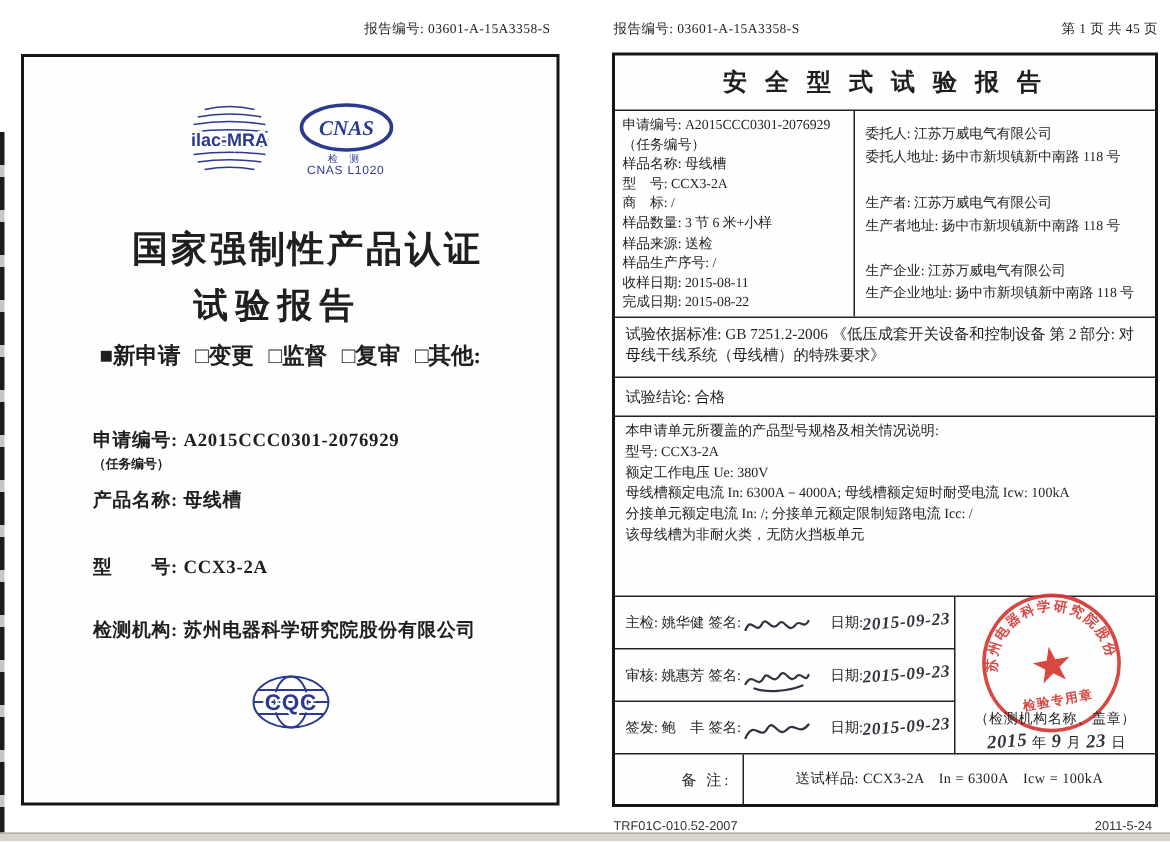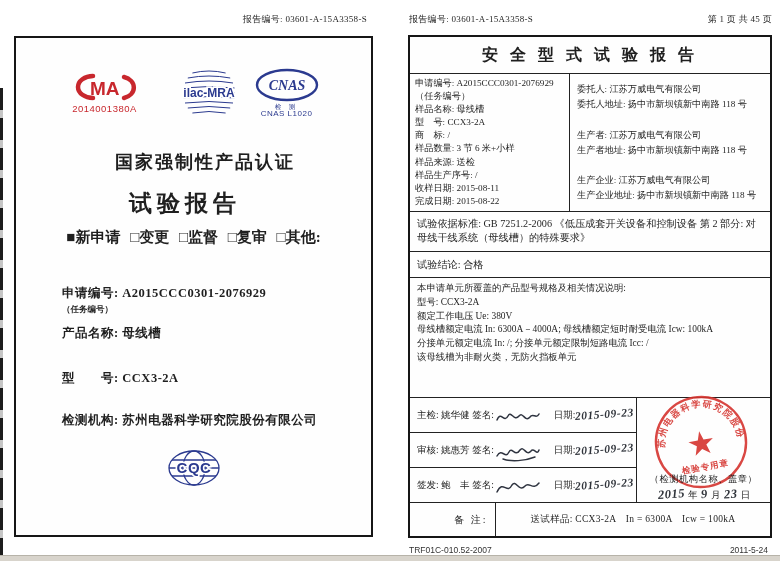--- a/index.html
+++ b/index.html
@@ -24,21 +24,21 @@
   .cma-text{fill:#c8272d;font-family:"Liberation Sans",sans-serif;font-weight:bold;font-size:19px;}
   .cma-number{color:#c8272d;font-size:9.5px;font-family:"Liberation Sans",sans-serif;letter-spacing:.5px;margin-top:1px;}
   .ilac-line{stroke:#2b3a8f;stroke-width:1;fill:none;}
   .ilac-text{fill:#2b3a8f;stroke:#ffffff;stroke-width:3.5;paint-order:stroke;font-family:"Liberation Sans",sans-serif;font-weight:bold;font-size:12px;}
   .cnas-block{display:flex;flex-direction:column;align-items:center;line-height:1.1;}
   .cnas-oval{stroke:#2b3a8f;stroke-width:2.4;fill:none;}
   .cnas-text{fill:#2b3a8f;font-family:"Liberation Serif",serif;font-style:italic;font-weight:bold;font-size:14px;}
   .cnas-sub1{color:#2b3a8f;font-size:6.5px;letter-spacing:3px;margin-top:0px;}
   .cnas-sub2{color:#2b3a8f;font-size:8px;font-family:"Liberation Sans",sans-serif;letter-spacing:.5px;}
 
-  .lp-title1{position:absolute;top:112px;left:0;right:0;text-align:center;font-size:18px;font-weight:700;letter-spacing:2px;margin-left:23px;}
+  .lp-title1{position:absolute;top:112px;left:0;right:0;text-align:center;font-size:24px;font-weight:700;letter-spacing:2px;margin-left:23px;}
   .lp-title2{position:absolute;top:150px;left:0;right:17px;text-align:center;font-size:23px;font-weight:700;letter-spacing:5px;}
   .lp-checks{position:absolute;top:190px;left:0;right:0;text-align:center;font-size:15px;font-weight:700;}
   .lp-checks span{margin:0 3px;}
 
   .lp-field{position:absolute;left:46px;font-size:12.5px;font-weight:600;letter-spacing:.5px;white-space:nowrap;}
   .lp-field .note{display:block;font-size:8.5px;margin-top:2px;letter-spacing:0;}
   #lpf-0{top:247px}#lpf-1{top:287px}#lpf-2{top:332px}#lpf-3{top:374px}
 
   .lp-cqc{position:absolute;top:410px;left:0;right:0;display:flex;justify-content:center;}
   .cqc-line{stroke:#2b3a8f;stroke-width:1.3;fill:none;}
@@ -92,28 +92,20 @@
 
 <div class="hdr" id="hdr-left">报告编号: 03601-A-15A3358-S</div>
 <div class="hdr" id="hdr-right">
   <span>报告编号: 03601-A-15A3358-S</span>
   <span>第 1 页 共 45 页</span>
 </div>
 
 <div class="page" id="left-page">
 
   <div class="lp-logos">
-    <div class="cma-block">
-      <svg width="74" height="30" viewBox="0 0 74 30">
-        <path class="cma-stroke" d="M25 4 A15 11 0 1 0 25 26"></path>
-        <text class="cma-text" x="22" y="23">MA</text>
-        <path class="cma-stroke" d="M56 5 A14 11 0 0 1 56 26"></path>
-      </svg>
-      <div class="cma-number">2014001380A</div>
-    </div>
     <svg width="58" height="58" viewBox="0 0 58 58">
       <path class="ilac-line" d="M12.4 9 Q29 5 45.6 9"></path>
       <path class="ilac-line" d="M7.8 14 Q29 10 50.2 14"></path>
       <path class="ilac-line" d="M5 19 Q29 15 53 19"></path>
       <path class="ilac-line" d="M3.5 24 Q29 21 54.5 24"></path>
       <path class="ilac-line" d="M3 29 Q29 26 55 29"></path>
       <path class="ilac-line" d="M3.5 34 Q29 31 54.5 34"></path>
       <path class="ilac-line" d="M5 39 Q29 36 53 39"></path>
       <path class="ilac-line" d="M7.8 44 Q29 41 50.2 44"></path>
       <path class="ilac-line" d="M12.4 49 Q29 46 45.6 49"></path>

